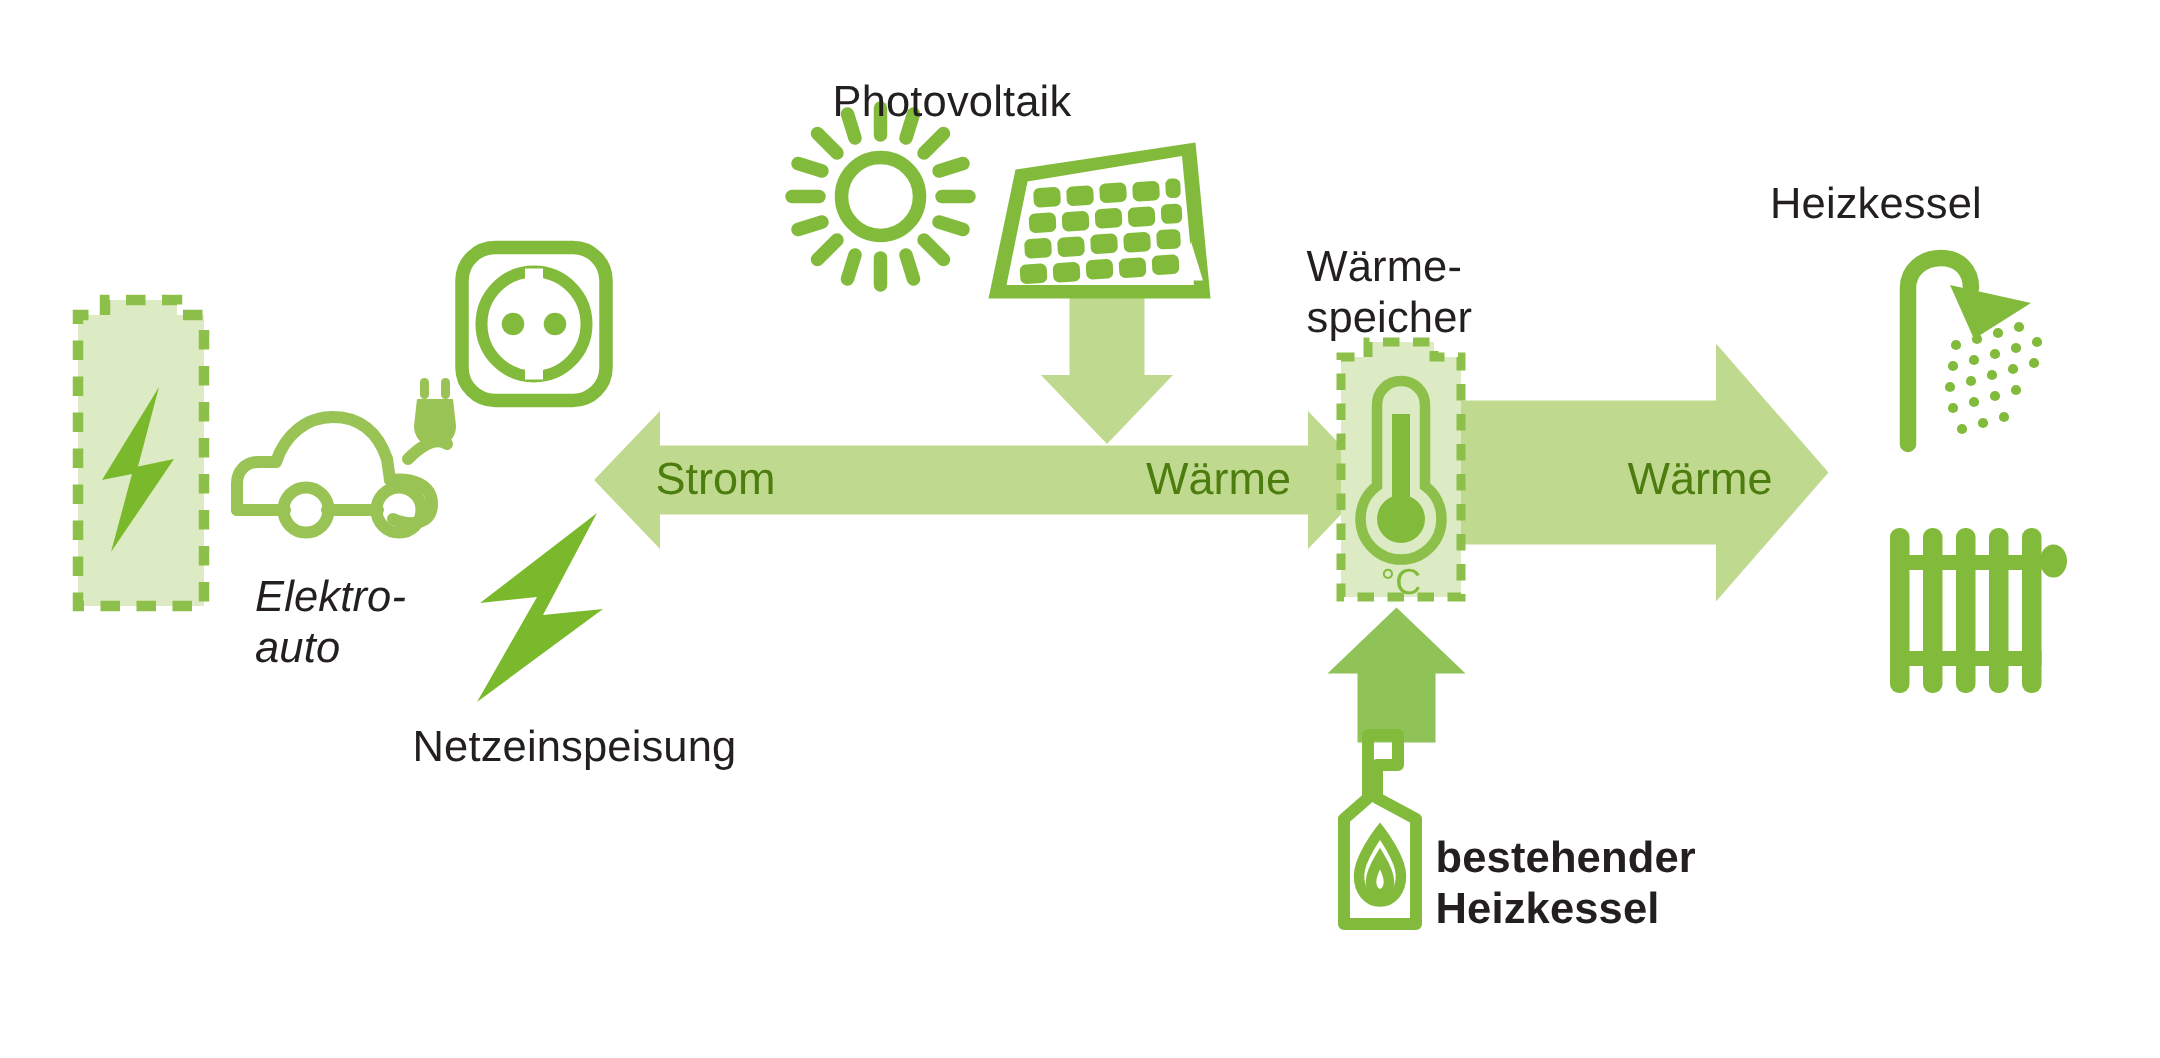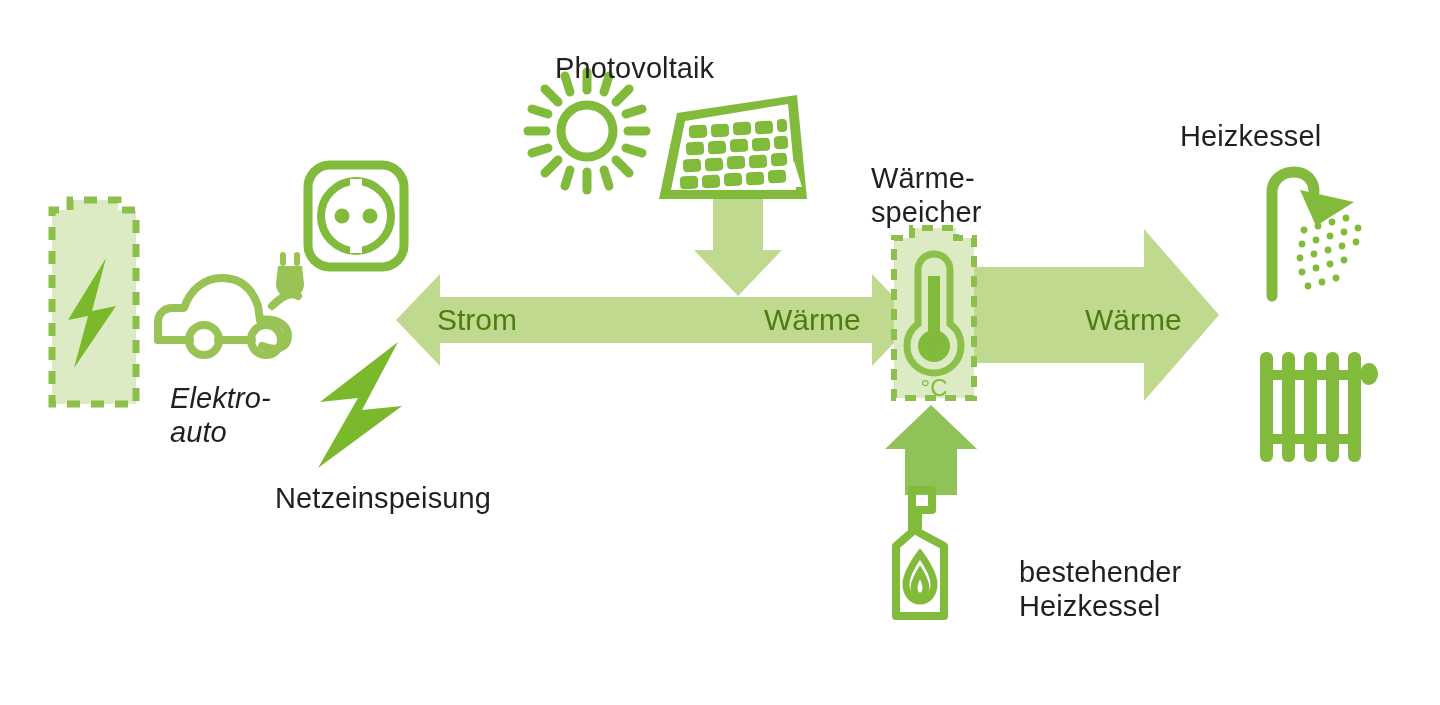--- a/index.html
+++ b/index.html
@@ -251,16 +251,16 @@
 auto</div>
 
   <div class="abs label left" style="left:260px; top:482px; width:300px;margin-left:15px;">Netzeinspeisung</div>
 
   <div class="abs label left" style="left:871px; top:138px; width:180px;margin-top:24px;">Wärme-
 speicher</div>
 
   <div class="abs label ctr" style="left:1180px; top:120px; width:250px;">Heizkessel</div>
 
 
-  <div class="abs label left" style="left:1019px; top:556px; width:300px;">bestehender
+  <div class="abs label left" style="left:957px; top:556px; width:300px;font-weight:bold;">bestehender
 Heizkessel</div>
 
 </div>
 
 </body></html>

